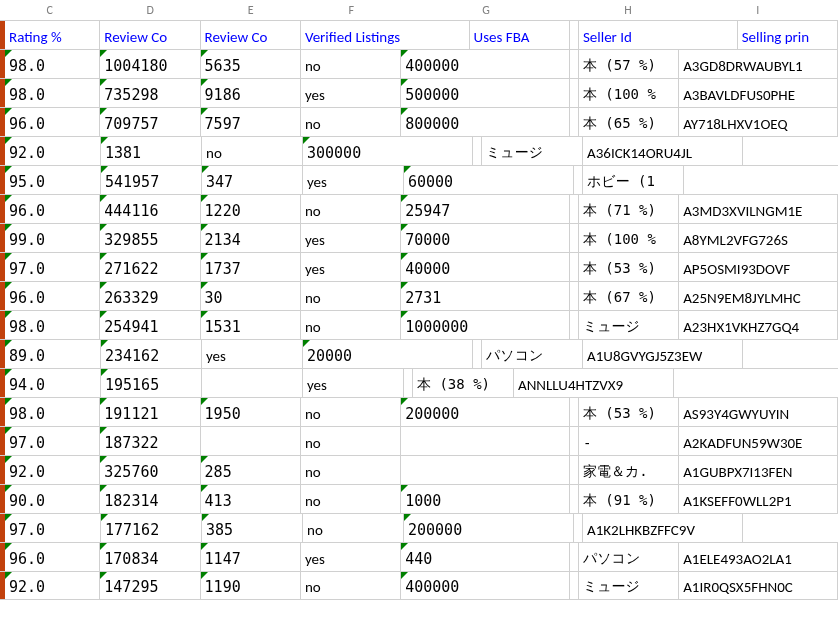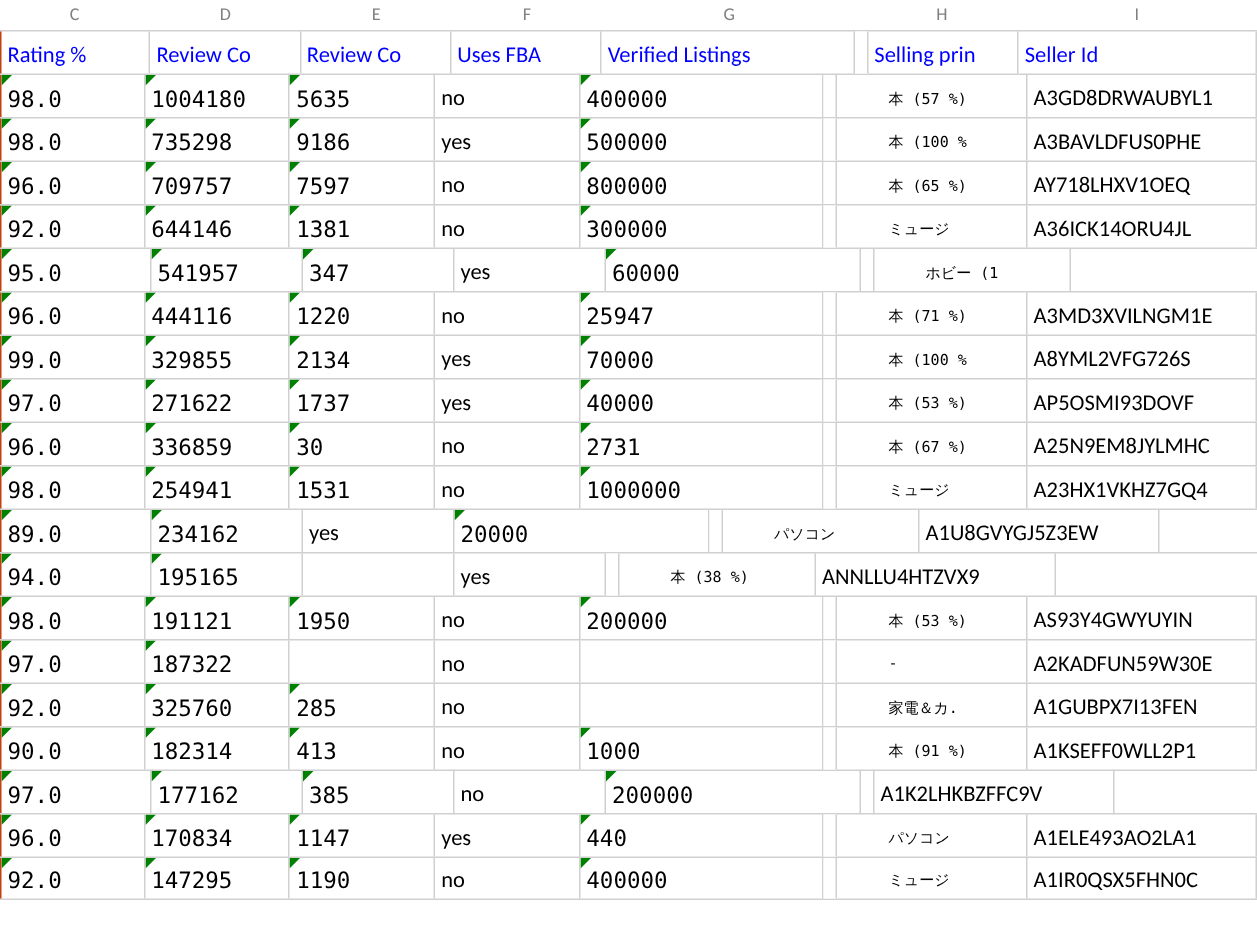--- a/index.html
+++ b/index.html
@@ -44,34 +44,33 @@
     height: 100%;
     border-right: 1px solid #d0d0d0;
     padding: 3px 4px 0 4px;
     overflow: hidden;
     white-space: nowrap;
     position: relative;
     display: flex;
     align-items: center;
   }
   .cell.first {
-    border-left: 1px solid #c2410c;
+    border-left: 5px solid #c2410c;
   }
   .header-cell {
     color: #0000ff;
   }
   .num {
     font-family: "MS Gothic", "Consolas", monospace;
     font-size: 15px;
     letter-spacing: 0px;
   }
   .txt {
     font-family: "MS Gothic", "Meiryo", monospace;
-    font-size: 10px;
-    margin-left: 30px;
+    font-size: 14px;
   }
   .green-tri::before {
     content: "";
     position: absolute;
     top: 0;
     left: 0;
     width: 0;
     height: 0;
     border-top: 7px solid #008000;
     border-right: 7px solid transparent;
@@ -103,25 +102,25 @@
     <div class="col-letter wG">G</div>
     <div class="col-letter wSpacer"></div>
     <div class="col-letter wH">H</div>
     <div class="col-letter wI">I</div>
   </div>
 
   <div class="row">
     <div class="cell first header-cell wC">Rating %</div>
     <div class="cell header-cell wD">Review Co</div>
     <div class="cell header-cell wE">Review Co</div>
+    <div class="cell header-cell wG">Verified Listings</div>
     <div class="cell header-cell wF">Uses FBA</div>
-    <div class="cell header-cell wG">Verified Listings</div>
     <div class="cell spacer wSpacer"></div>
+    <div class="cell header-cell wI">Seller Id</div>
     <div class="cell header-cell wH">Selling prin</div>
-    <div class="cell header-cell wI">Seller Id</div>
   </div>
 
   <div id="data-rows">
       <div class="row">
         <div class="cell first wC num green-tri">98.0</div>
         <div class="cell wD num green-tri">1004180</div>
         <div class="cell wE num green-tri">5635</div>
         <div class="cell wF">no</div>
         <div class="cell wG num green-tri">400000</div>
         <div class="cell spacer wSpacer"></div>
@@ -143,21 +142,20 @@
         <div class="cell wD num green-tri">709757</div>
         <div class="cell wE num green-tri">7597</div>
         <div class="cell wF">no</div>
         <div class="cell wG num green-tri">800000</div>
         <div class="cell spacer wSpacer"></div>
         <div class="cell wH txt">本 (65 %)</div>
         <div class="cell wI">AY718LHXV1OEQ</div>
       </div>
       <div class="row">
         <div class="cell first wC num green-tri">92.0</div>
-        <div class="cell wD num green-tri">644146</div>
         <div class="cell wE num green-tri">1381</div>
         <div class="cell wF">no</div>
         <div class="cell wG num green-tri">300000</div>
         <div class="cell spacer wSpacer"></div>
         <div class="cell wH txt">ミュージ</div>
         <div class="cell wI">A36ICK14ORU4JL</div>
       </div>
       <div class="row">
         <div class="cell first wC num green-tri">95.0</div>
         <div class="cell wD num green-tri">541957</div>
@@ -192,21 +190,21 @@
         <div class="cell wD num green-tri">271622</div>
         <div class="cell wE num green-tri">1737</div>
         <div class="cell wF">yes</div>
         <div class="cell wG num green-tri">40000</div>
         <div class="cell spacer wSpacer"></div>
         <div class="cell wH txt">本 (53 %)</div>
         <div class="cell wI">AP5OSMI93DOVF</div>
       </div>
       <div class="row">
         <div class="cell first wC num green-tri">96.0</div>
-        <div class="cell wD num green-tri">336859</div>
+        <div class="cell wD num green-tri">263329</div>
         <div class="cell wE num green-tri">30</div>
         <div class="cell wF">no</div>
         <div class="cell wG num green-tri">2731</div>
         <div class="cell spacer wSpacer"></div>
         <div class="cell wH txt">本 (67 %)</div>
         <div class="cell wI">A25N9EM8JYLMHC</div>
       </div>
       <div class="row">
         <div class="cell first wC num green-tri">98.0</div>
         <div class="cell wD num green-tri">254941</div>

